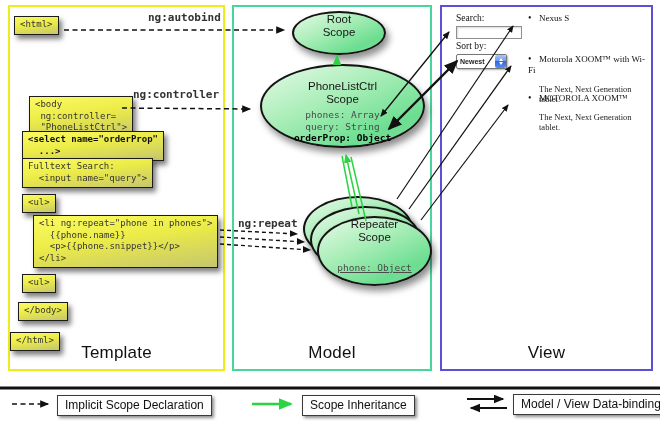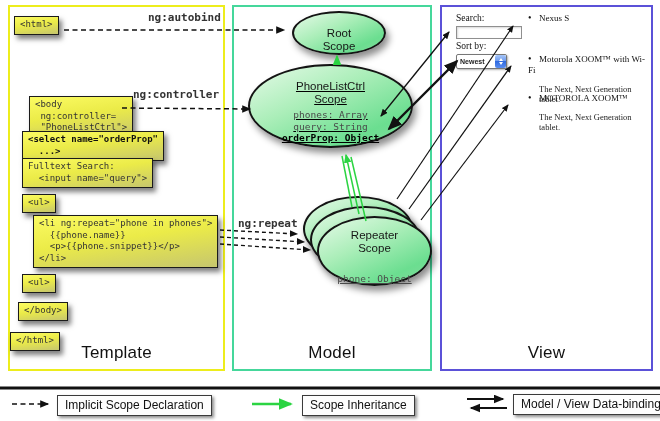--- a/index.html
+++ b/index.html
@@ -14,21 +14,21 @@
   .code-box{position:absolute;z-index:6;white-space:pre;
             font:9px/11.5px "DejaVu Sans Mono",monospace;color:#333;
             background:linear-gradient(172deg,#fbfb62 0%,#ebeb48 45%,#c6c66e 100%);
             border:1px solid #1b1b1b;padding:2px 5px 3px 5px;
             box-shadow:3px 4px 5px rgba(0,0,0,0.5);}
   .code-box.bold{font-weight:bold;color:#101010;}
   .ng-label{position:absolute;z-index:7;font:bold 11px "DejaVu Sans Mono",monospace;color:#333;}
   .ellipse{position:absolute;z-index:5;border-radius:50%;border:2px solid #141414;
            background:linear-gradient(155deg,#e6fae8 0%,#abeeb9 40%,#6bde90 78%,#85d79c 100%);
            box-shadow:3px 5px 7px rgba(0,0,0,0.45);
-           display:flex;flex-direction:column;align-items:center;justify-content:flex-end;
+           display:flex;flex-direction:column;align-items:center;justify-content:flex-start;
            text-align:center;}
   .scope-name{font:11.5px/13px "Liberation Sans",sans-serif;color:#161616;white-space:pre-line;}
   .scope-prop{font:9.5px/11.5px "DejaVu Sans Mono",monospace;color:#4a4a4a;}
   .scope-prop.bold{font-weight:bold;color:#000;}
   #main-scope{justify-content:flex-start;padding-top:14px;box-sizing:border-box;}
   #main-scope .scope-name{margin-bottom:3px;}
   .view-label{position:absolute;z-index:6;font:9.5px "Liberation Serif",serif;color:#111;}
   #search-input{position:absolute;z-index:6;left:456px;top:26px;width:60px;height:11px;
                 border:1px solid #8f8f8f;background:#fff;box-shadow:inset 1px 1px 2px rgba(0,0,0,0.15);
                 font:8px "Liberation Serif",serif;padding:0 2px;}
@@ -88,21 +88,21 @@
 
   <div class="ng-label" style="left:148px;top:11px;">ng:autobind</div>
   <div class="ng-label" style="left:133px;top:88px;">ng:controller</div>
   <div class="ng-label" style="left:238px;top:217px;">ng:repeat</div>
 
   <div class="ellipse" style="left:292px;top:11px;width:90px;height:40px;">
     <div class="scope-name">Root
 Scope</div>
   </div>
 
-  <div class="ellipse" id="main-scope" style="left:248px;top:64px;width:165px;height:84px;text-decoration:underline;">
+  <div class="ellipse" id="main-scope" style="left:260px;top:64px;width:165px;height:84px;">
     <div class="scope-name">PhoneListCtrl
 Scope</div>
     <div class="scope-prop">phones: Array</div>
     <div class="scope-prop">query: String</div>
     <div class="scope-prop bold">orderProp: Object</div>
   </div>
 
   <div class="ellipse" style="left:303px;top:196px;width:106px;height:62px;"></div>
   <div class="ellipse" style="left:310px;top:206px;width:107px;height:63px;"></div>
   <div class="ellipse" style="left:317px;top:216px;width:111px;height:66px;">

